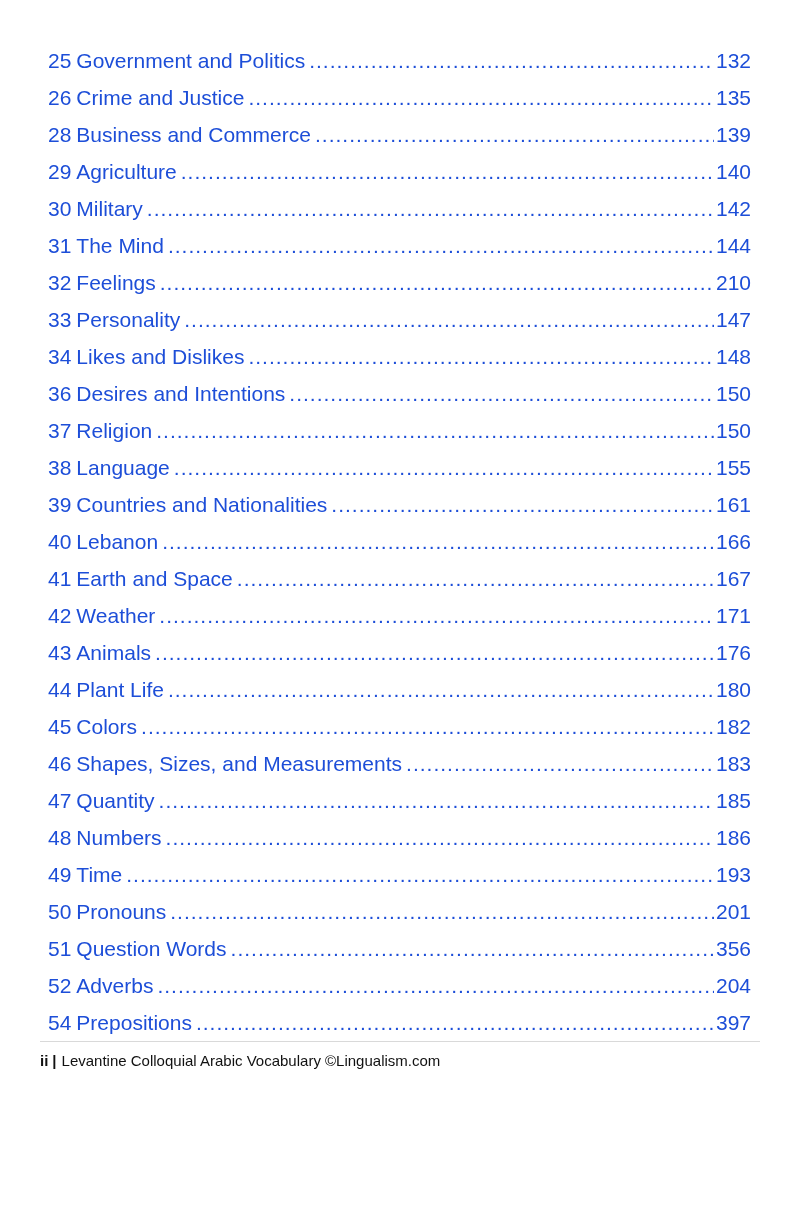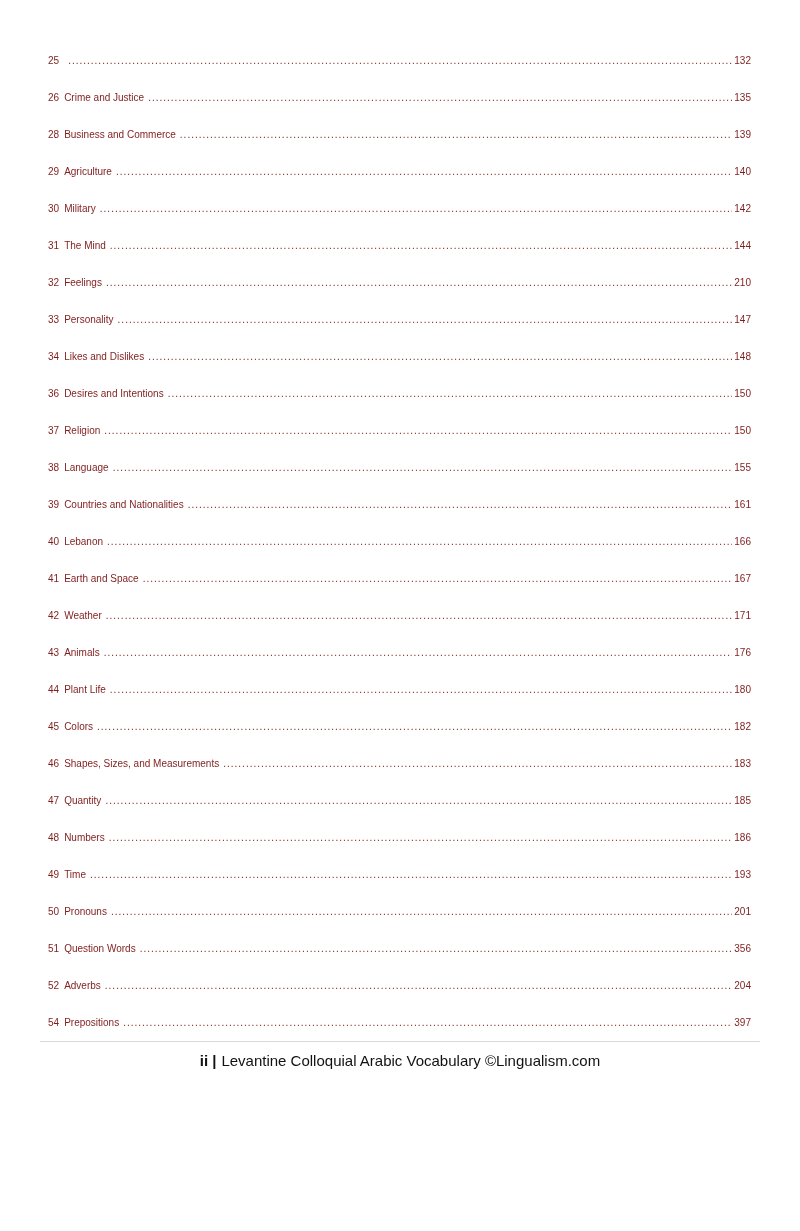--- a/index.html
+++ b/index.html
@@ -20,22 +20,22 @@
     height: 1231px;
     background: #ffffff;
   }
   .toc {
     margin: 42px 49px 0 48px;
   }
   .toc-row {
     display: flex;
     align-items: baseline;
     line-height: 37px;
-    font-size: 10px;
-    color: #7f1d1d;
+    font-size: 21px;
+    color: #1d4ed8;
   }
   .toc-num {
     white-space: nowrap;
     margin-right: 5px;
   }
   .toc-title {
     white-space: nowrap;
   }
   .leader {
     flex: 1 1 auto;
@@ -49,41 +49,42 @@
     content: "................................................................................................................................................................................................................................................................";
   }
   .toc-page {
     white-space: nowrap;
     text-align: left;
   }
   .footer {
     margin: 0 40px;
     border-top: 1px solid #d9d9d9;
     padding-top: 9px;
-    text-align: center;
+    text-align: left;
     font-size: 15px;
     line-height: 20px;
     color: #111111;
   }
   .footer .bold {
     font-weight: bold;
   }
   .footer .sep {
     font-weight: bold;
     margin: 0 5px 0 4px;
   }
 </style>
 </head>
 <body>
 
 <div class="page">
 
   <div class="toc" id="toc-list">
       <div class="toc-row">
         <span class="toc-num">25</span>
+        <span class="toc-title">Government and Politics</span>
         <span class="leader"></span>
         <span class="toc-page">132</span>
       </div>
       <div class="toc-row">
         <span class="toc-num">26</span>
         <span class="toc-title">Crime and Justice</span>
         <span class="leader"></span>
         <span class="toc-page">135</span>
       </div>
       <div class="toc-row">

